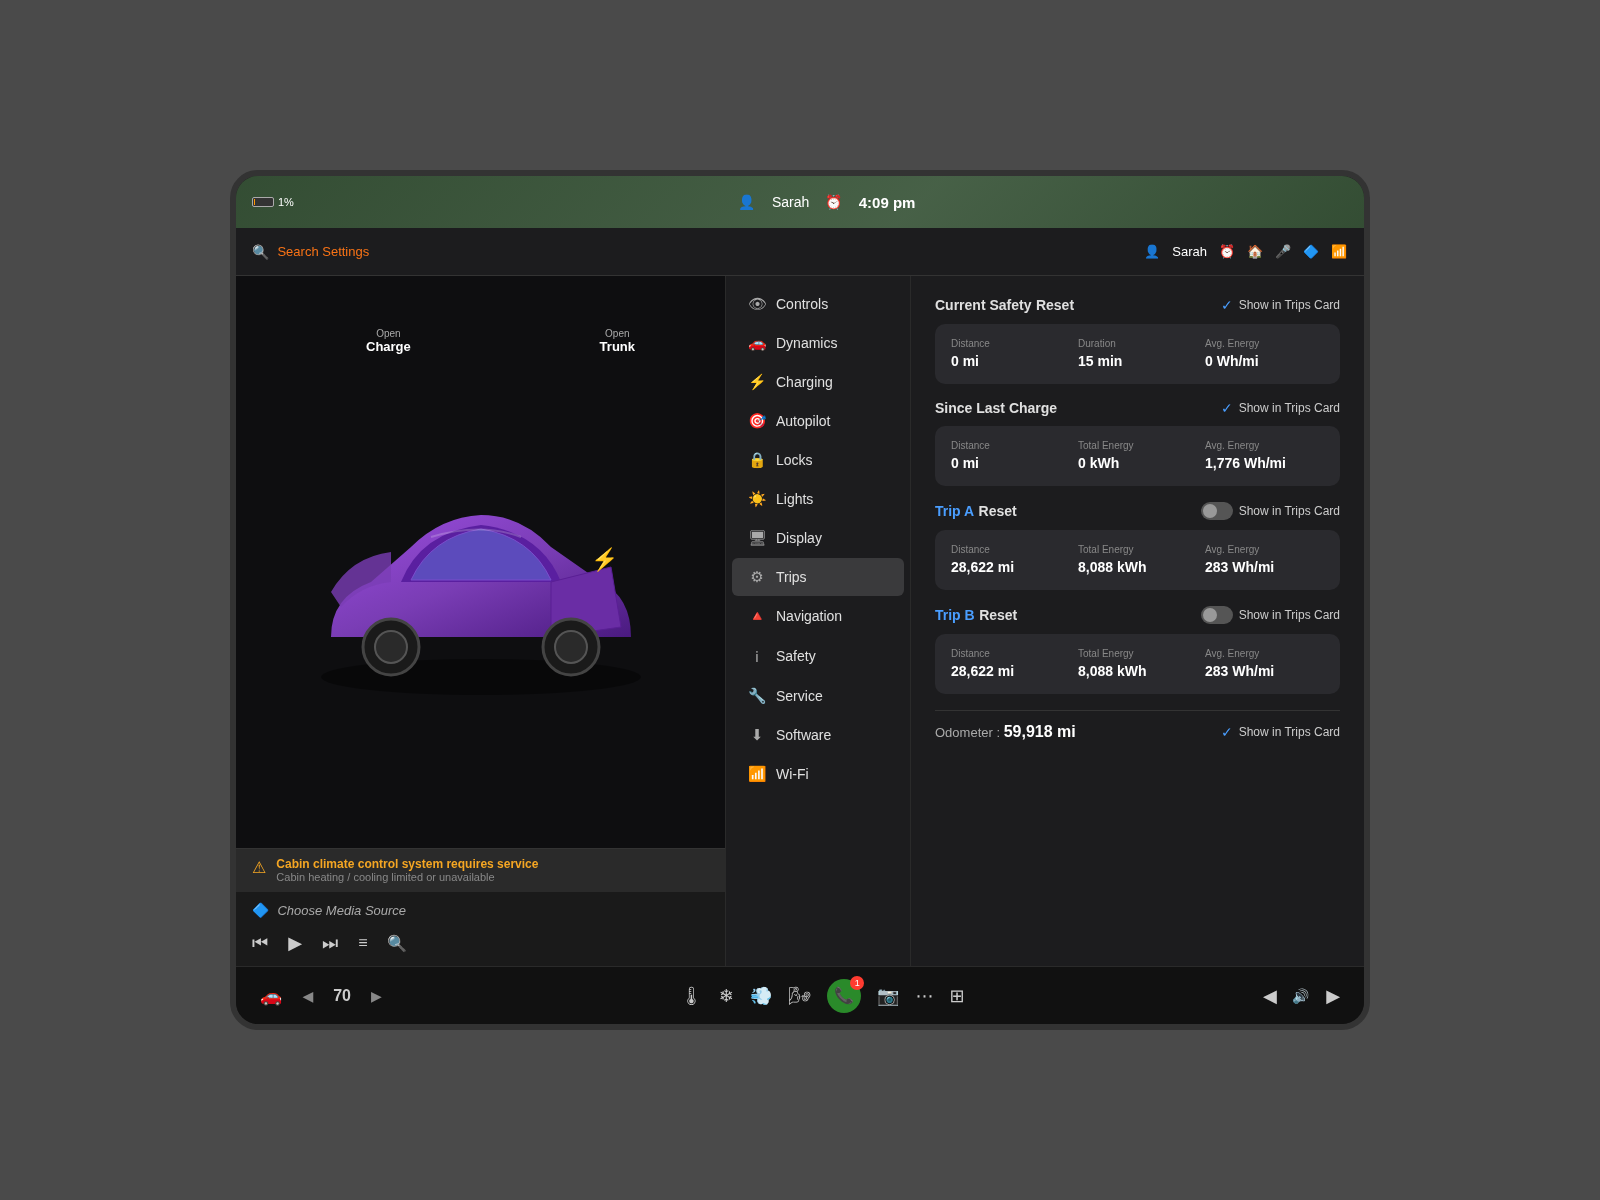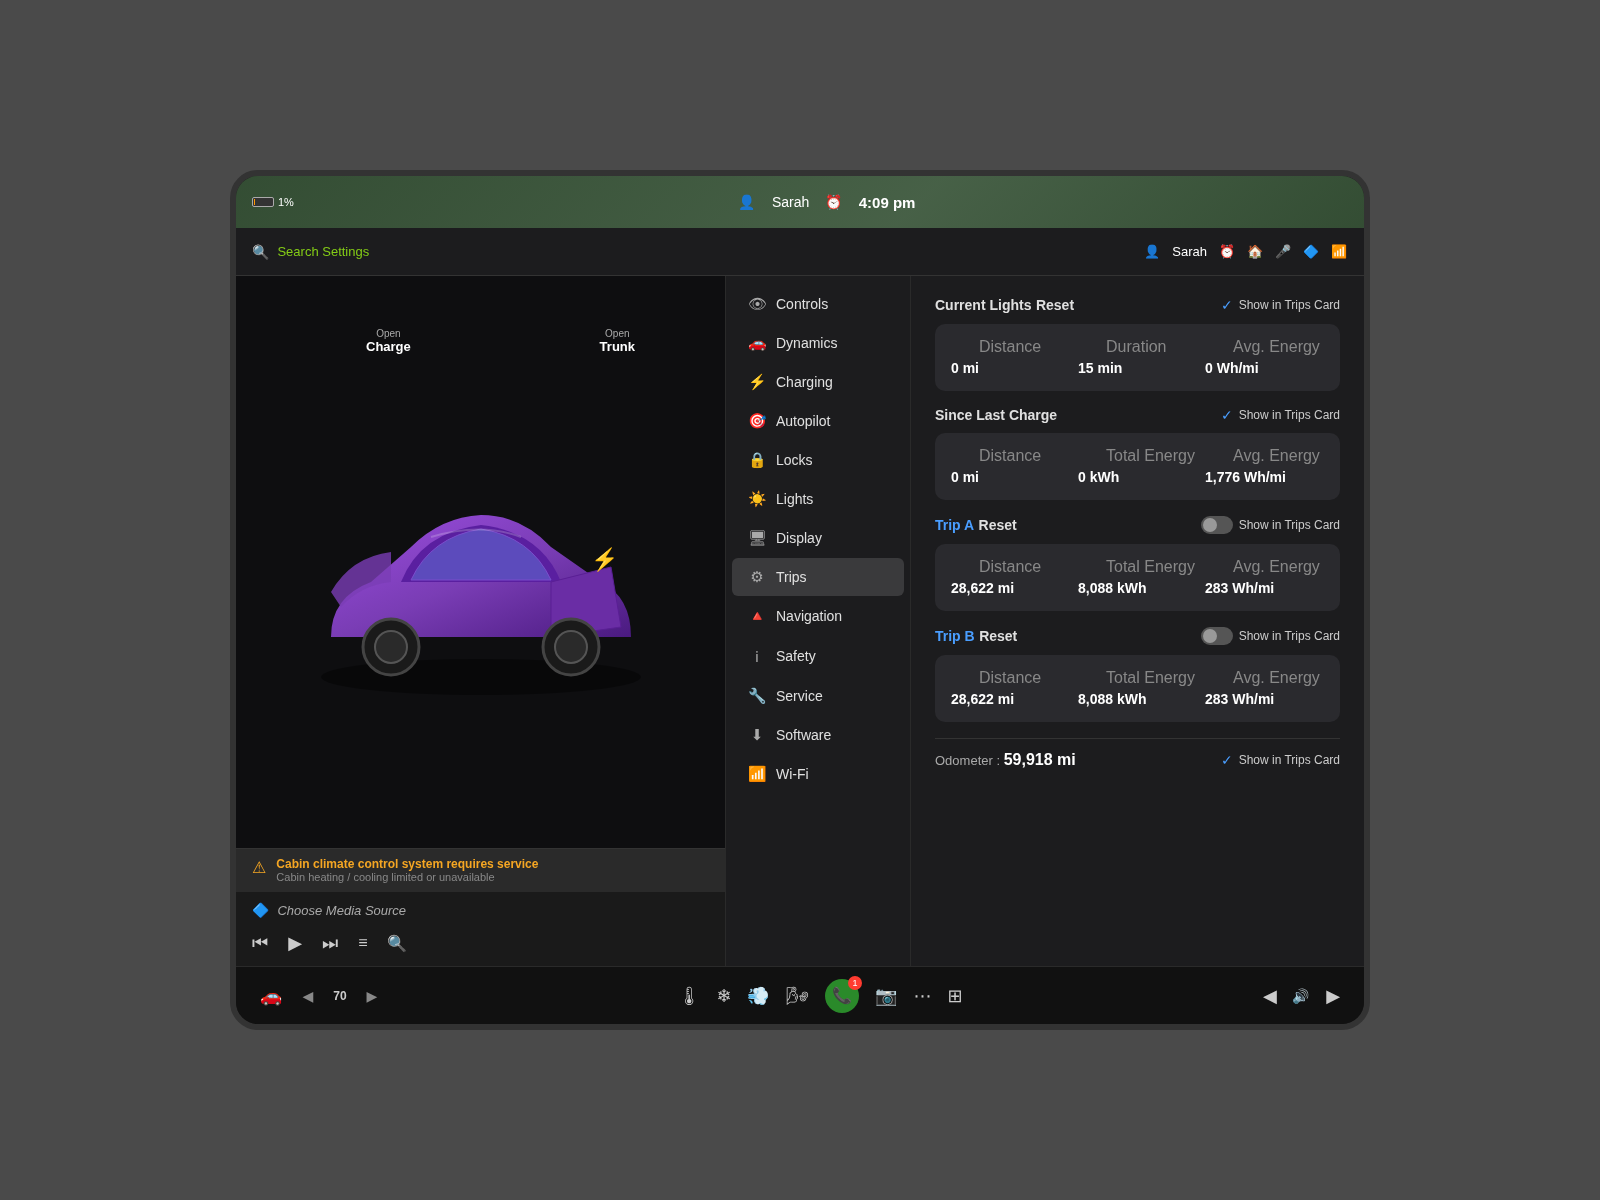--- a/index.html
+++ b/index.html
@@ -106,21 +106,21 @@
       display: flex;
       align-items: center;
       gap: 8px;
       flex: 1;
     }
     .search-icon-wrap {
       color: #aaa;
       font-size: 14px;
     }
     .search-input-fake {
-      color: #84cc16;
+      color: #f97316;
       font-size: 13px;
     }
     .header-icons {
       display: flex;
       align-items: center;
       gap: 12px;
       color: #ccc;
       font-size: 13px;
     }
     .user-name {
@@ -305,24 +305,23 @@
       padding: 14px 16px;
       margin-bottom: 16px;
     }
     .stats-grid {
       display: grid;
       grid-template-columns: 1fr 1fr 1fr;
       gap: 8px;
     }
     .stat-item label {
       color: #888;
-      font-size: 16px;
+      font-size: 10px;
       display: block;
       margin-bottom: 3px;
-      margin-left: 28px;
     }
     .stat-item .stat-value {
       color: #fff;
       font-size: 14px;
       font-weight: 700;
     }
     .odometer-row {
       display: flex;
       align-items: center;
       justify-content: space-between;
@@ -352,21 +351,21 @@
     .bottom-center {
       display: flex;
       align-items: center;
       gap: 16px;
     }
     .temp-control {
       display: flex;
       align-items: flex-start;
       gap: 8px;
       color: #ccc;
-      font-size: 12px;
+      font-size: 16px;
       font-weight: 600;
     }
     .temp-arrows {
       color: #888;
       font-size: 14px;
       cursor: pointer;
     }
     .bottom-right {
       display: flex;
       align-items: center;
@@ -591,21 +590,21 @@
         <div class="sidebar-item">
           <span class="sidebar-item-icon">📶</span>
           <span class="sidebar-item-label">Wi-Fi</span>
         </div>
       </div>
 
       <div class="settings-main">
 
         <div class="section-header">
           <div>
-            <span class="section-title">Current Lights</span>
+            <span class="section-title">Current Safety</span>
             <span class="section-title reset-btn">Reset</span>
           </div>
           <div class="show-trips-checkbox">
             <span class="checkmark">✓</span>
             <span>Show in Trips Card</span>
           </div>
         </div>
         <div class="stats-card">
           <div class="stats-grid">
             <div class="stat-item">

